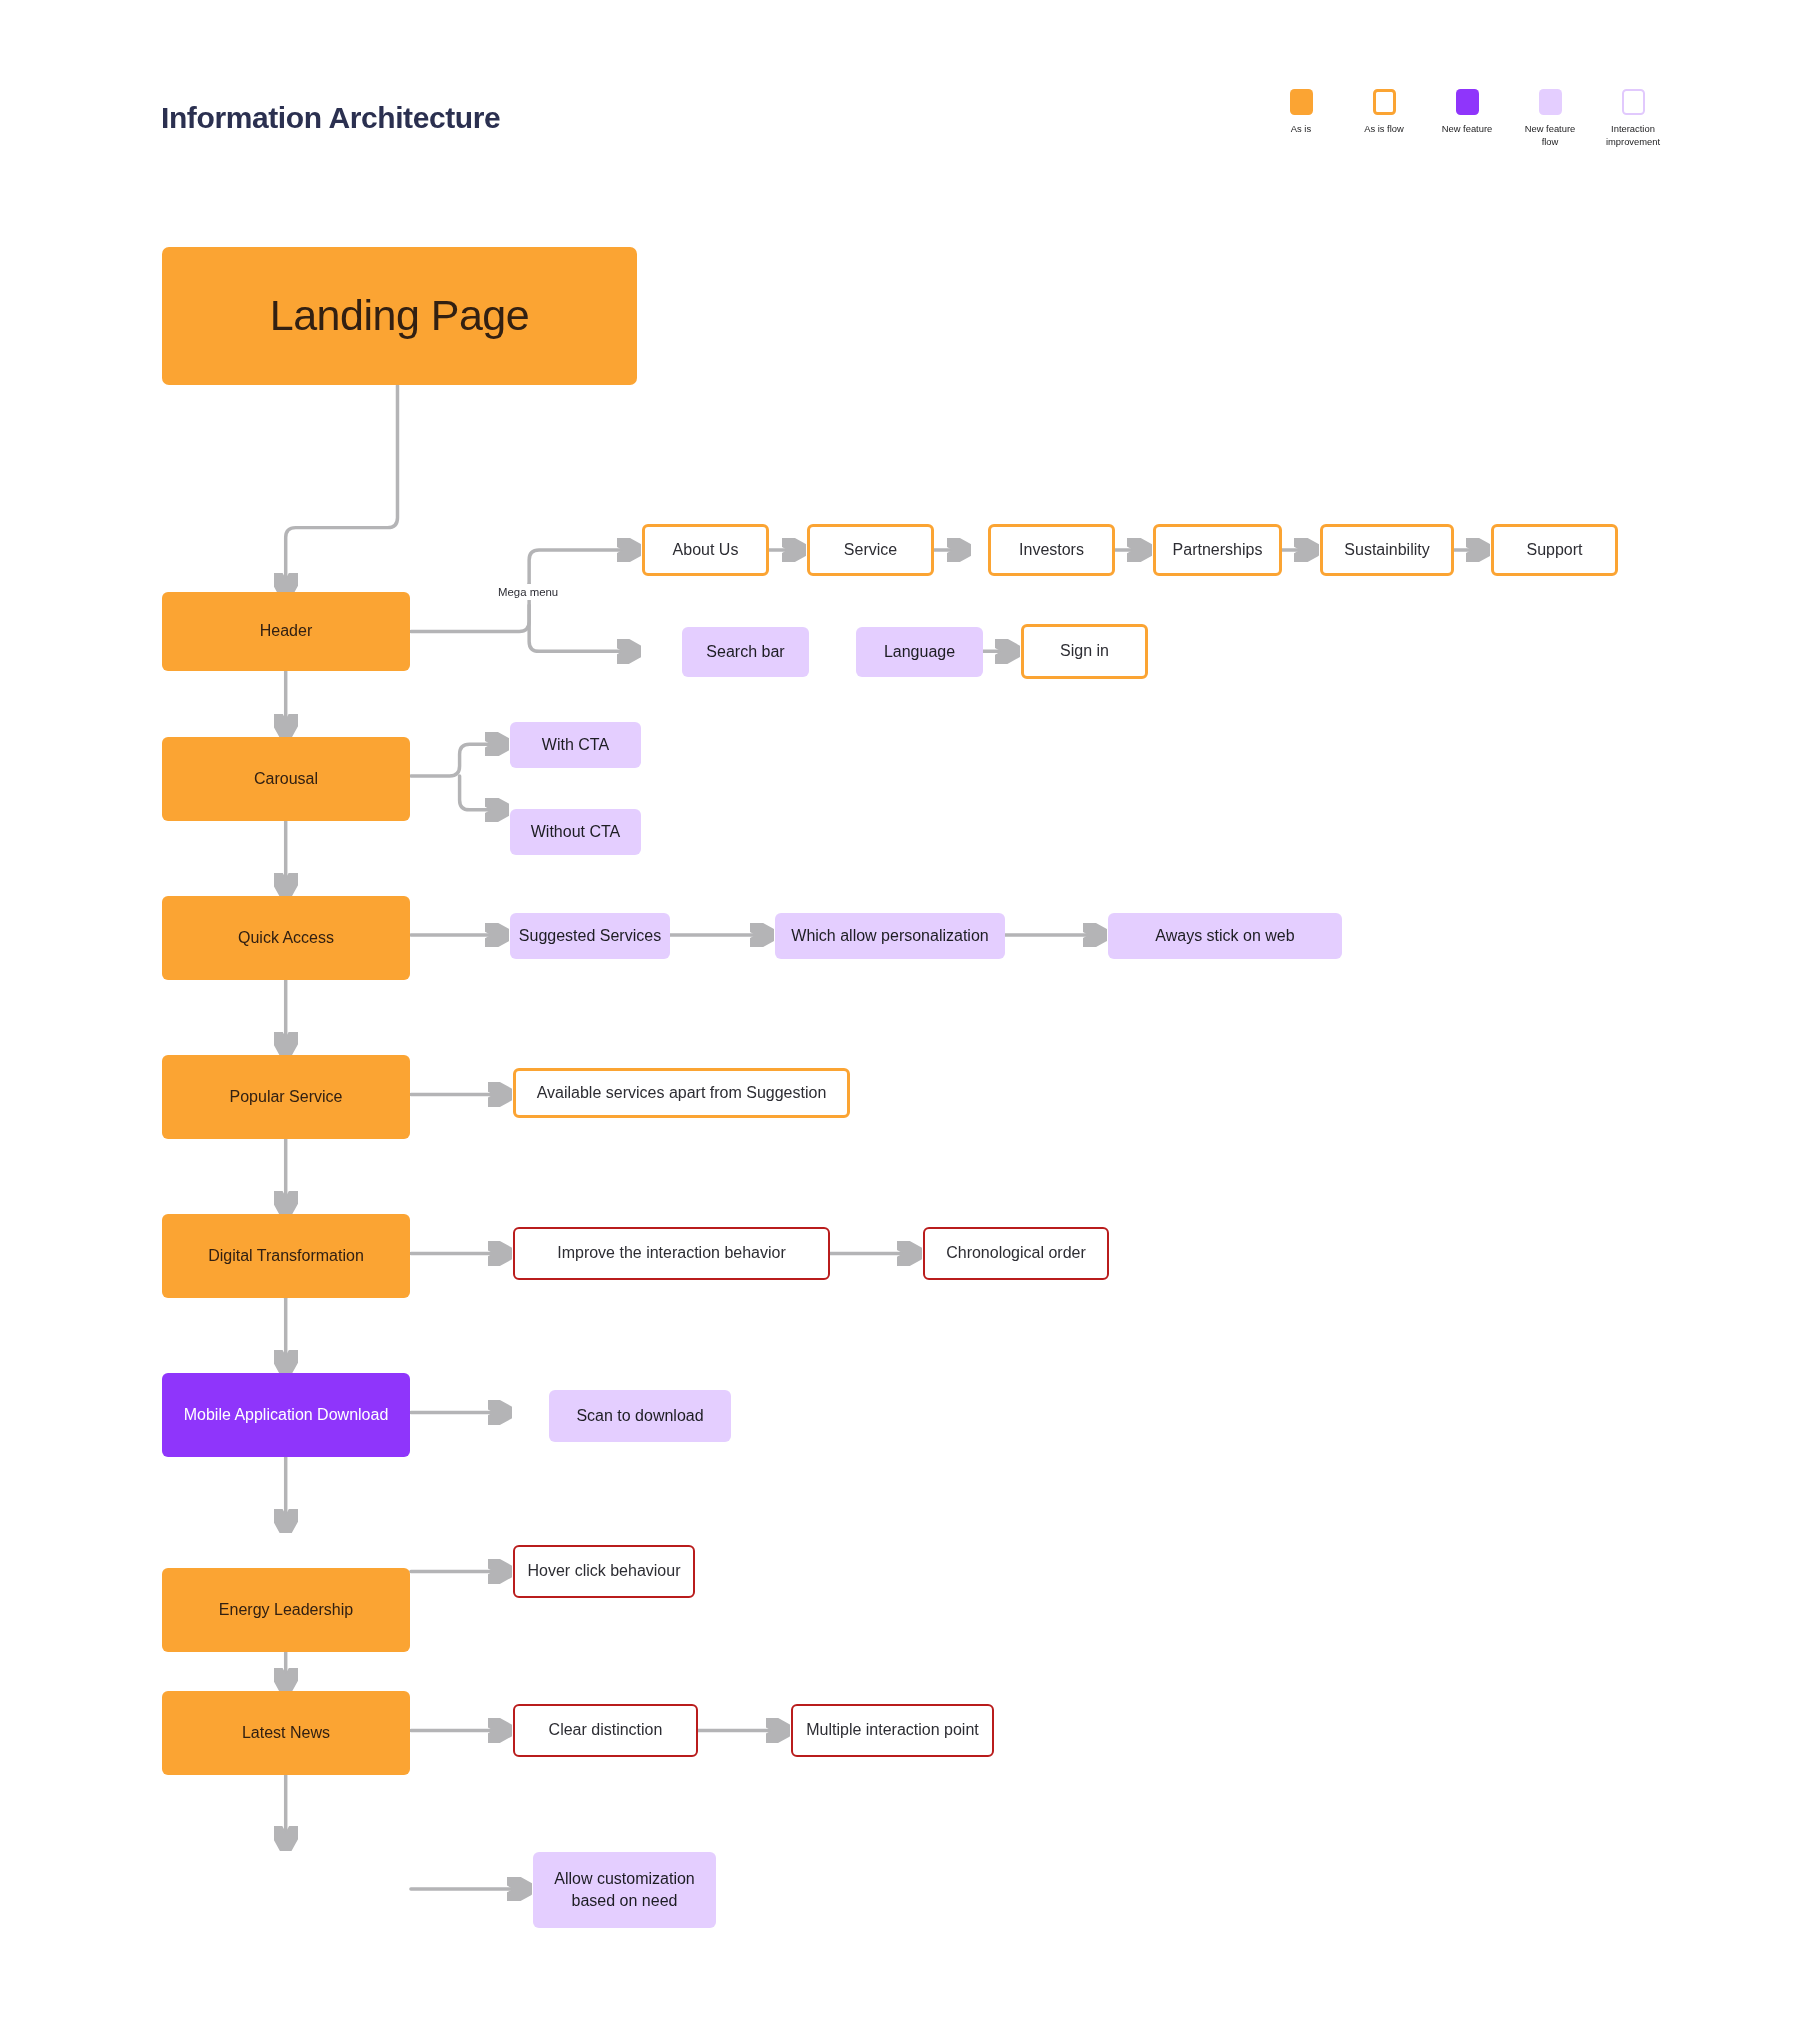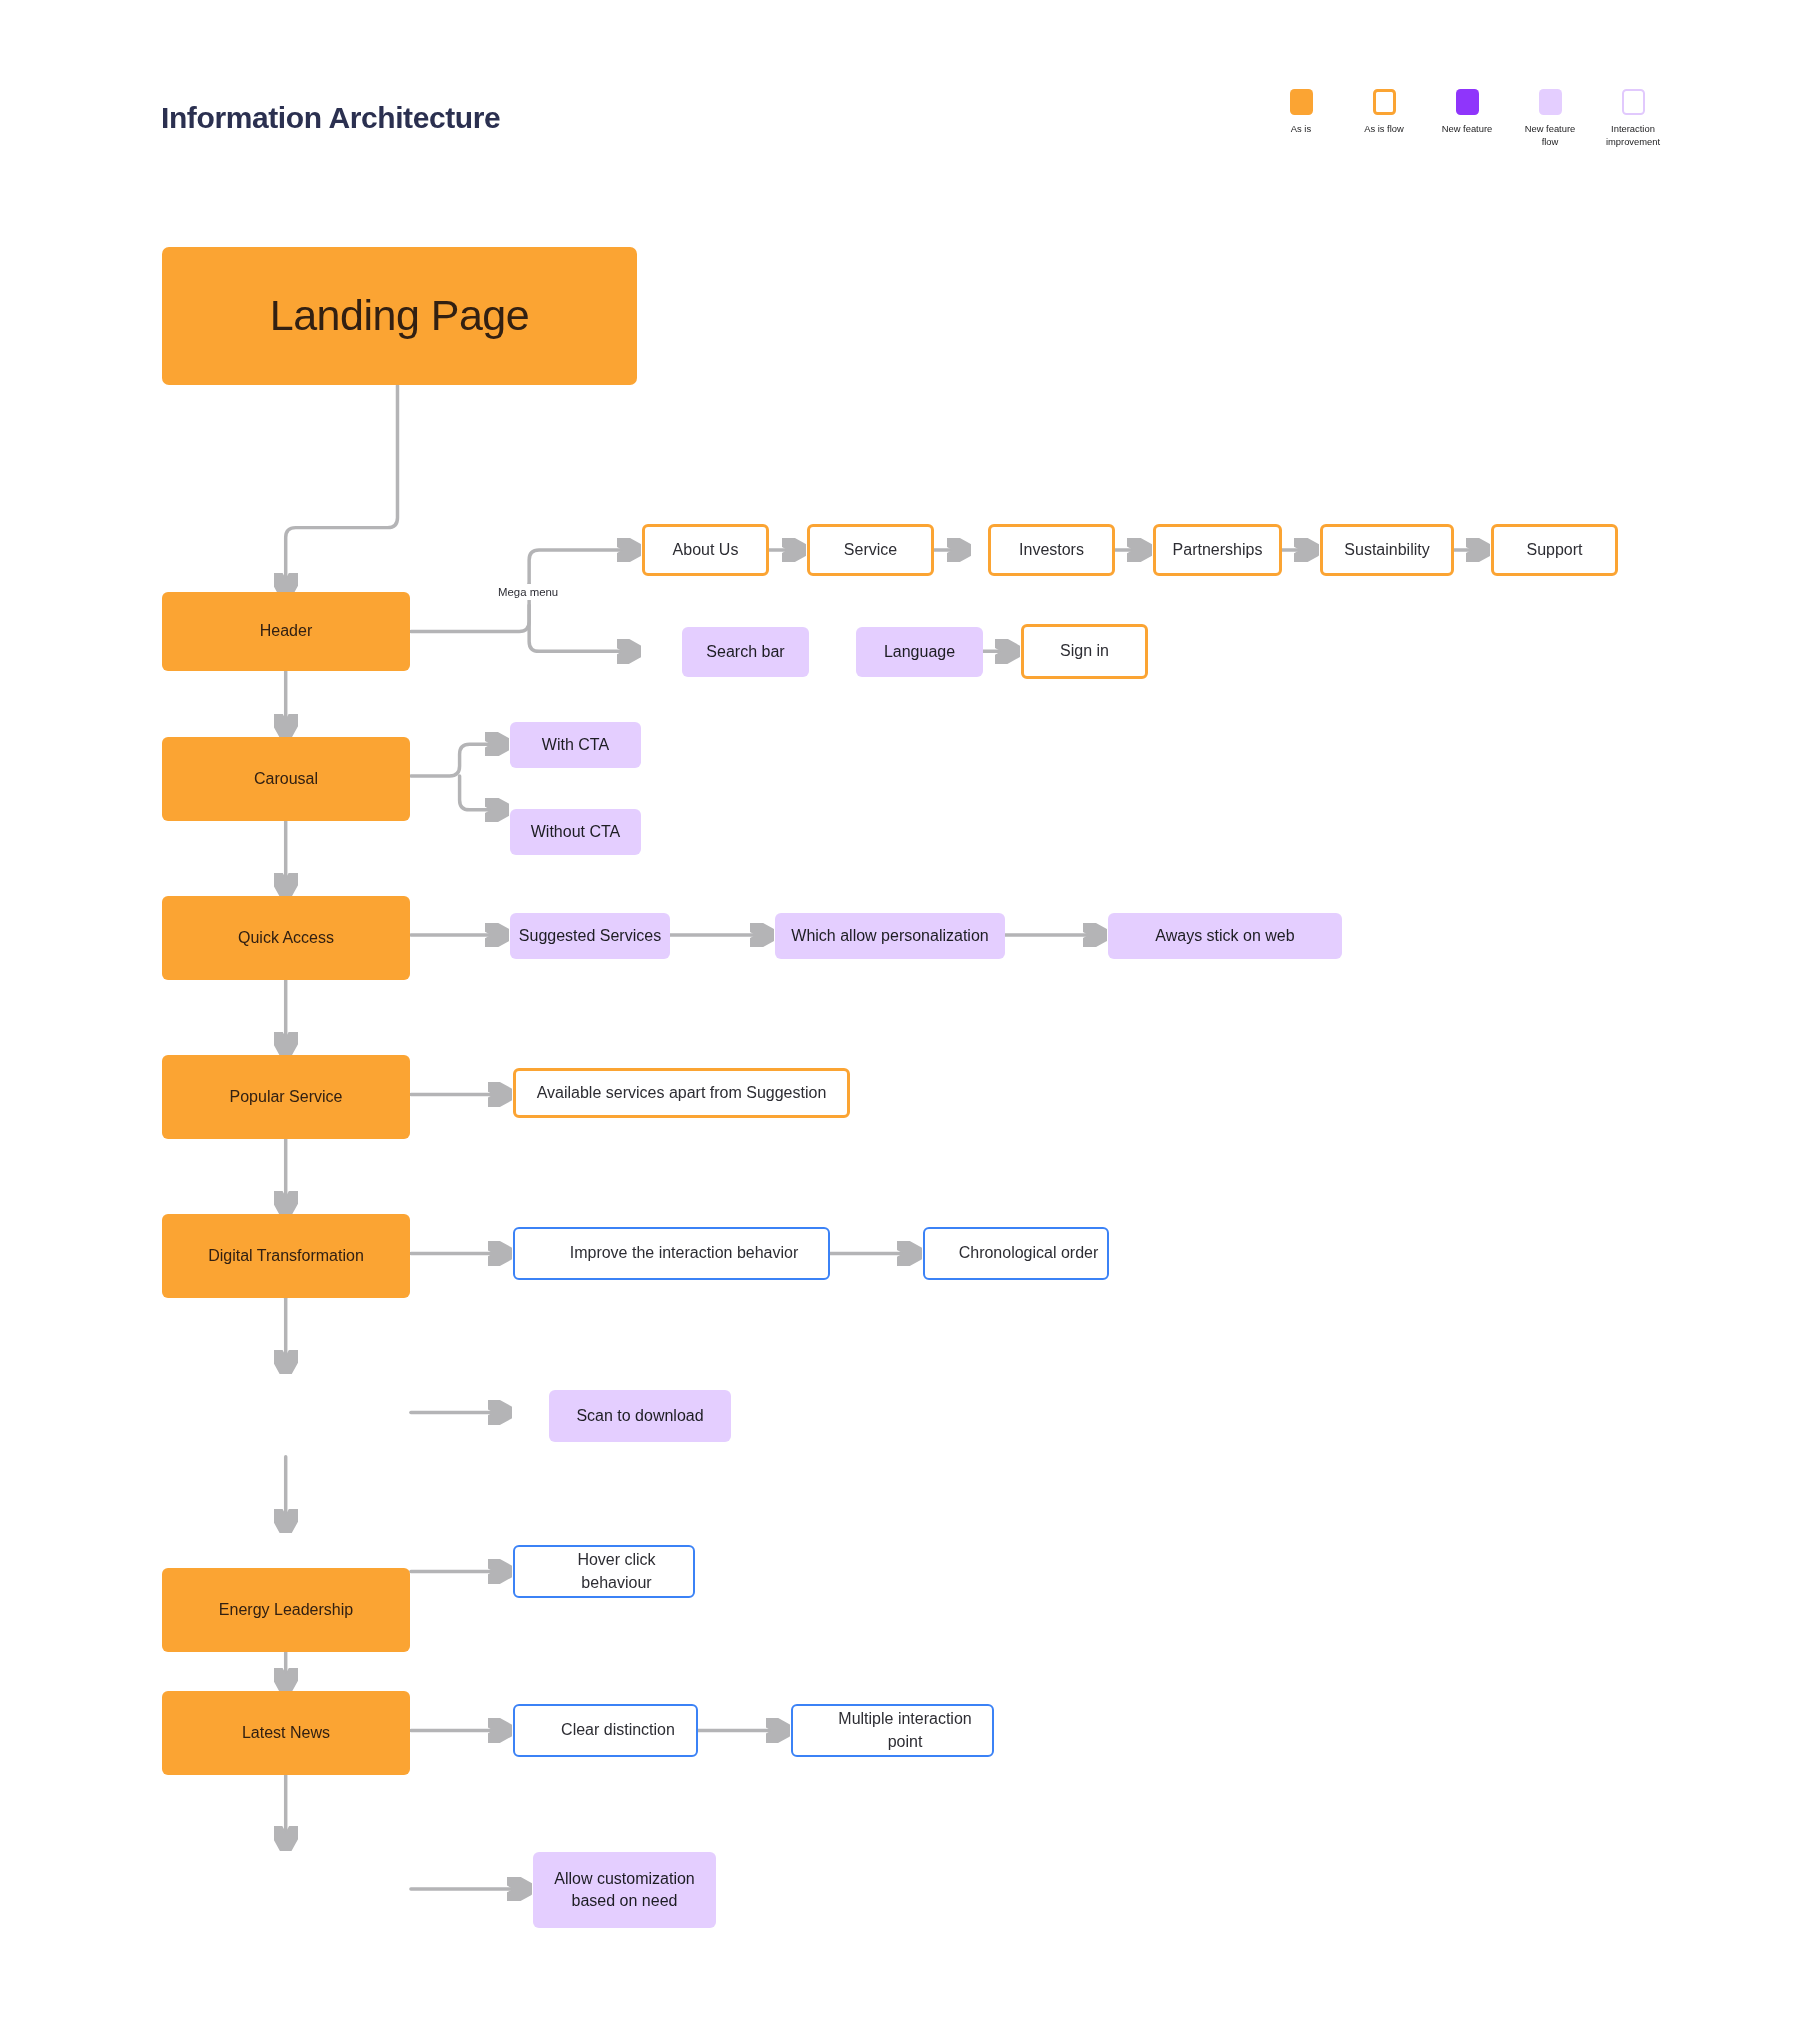--- a/index.html
+++ b/index.html
@@ -97,21 +97,21 @@
     font-size: 43px;
     font-weight: 400;
     letter-spacing: -0.5px;
   }
 
   
   .v-asis        { background: #fba433; color: #322012; }
   .v-asisflow    { background: #ffffff; color: #2d2d33; border: 3.5px solid #fba433; }
   .v-newfeature  { background: #8f35fb; color: #ffffff; }
   .v-newflow     { background: #e4ceff; color: #1d1d23; }
-  .v-interaction { background: #ffffff; color: #2d2d33; border: 2px solid #3b82f6; padding-left: 32px; }
+  .v-interaction { background: #ffffff; color: #2d2d33; border: 2px solid #b91c1c; }
 
   
   .edge-label {
     position: absolute;
     font-size: 11.4px;
     color: #2c2c34;
     white-space: nowrap;
     background: #ffffff;
     padding: 2px 4px;
   }
@@ -236,20 +236,21 @@
   <div class="node v-newflow" style="left:775px; top:913px; width:230px; height:46px;">Which allow personalization</div>
   <div class="node v-newflow" style="left:1108px; top:913px; width:234px; height:46px;">Aways stick on web</div>
 
   <div class="node v-asis" style="left:162px; top:1055px; width:248px; height:84px;">Popular Service</div>
   <div class="node v-asisflow" style="left:513px; top:1068px; width:337px; height:50px;">Available services apart from Suggestion</div>
 
   <div class="node v-asis" style="left:162px; top:1214px; width:248px; height:84px;">Digital Transformation</div>
   <div class="node v-interaction" style="left:513px; top:1227px; width:317px; height:53px;">Improve the interaction behavior</div>
   <div class="node v-interaction" style="left:923px; top:1227px; width:186px; height:53px;">Chronological order</div>
 
+  <div class="node v-newfeature" style="left:162px; top:1373px; width:248px; height:84px;">Mobile Application Download</div>
   <div class="node v-newflow" style="left:513px; top:1390px; width:182px; height:52px;margin-left:36px;">Scan to download</div>
 
   <div class="node v-asis" style="left:162px; top:1532px; width:248px; height:84px;margin-top:36px;">Energy Leadership</div>
   <div class="node v-interaction" style="left:513px; top:1545px; width:182px; height:53px;">Hover click behaviour</div>
 
   <div class="node v-asis" style="left:162px; top:1691px; width:248px; height:84px;">Latest News</div>
   <div class="node v-interaction" style="left:513px; top:1704px; width:185px; height:53px;">Clear distinction</div>
   <div class="node v-interaction" style="left:791px; top:1704px; width:203px; height:53px;">Multiple interaction point</div>
 
   <div class="node v-newflow" style="left:533px; top:1852px; width:183px; height:76px;">Allow customization based on need</div>

